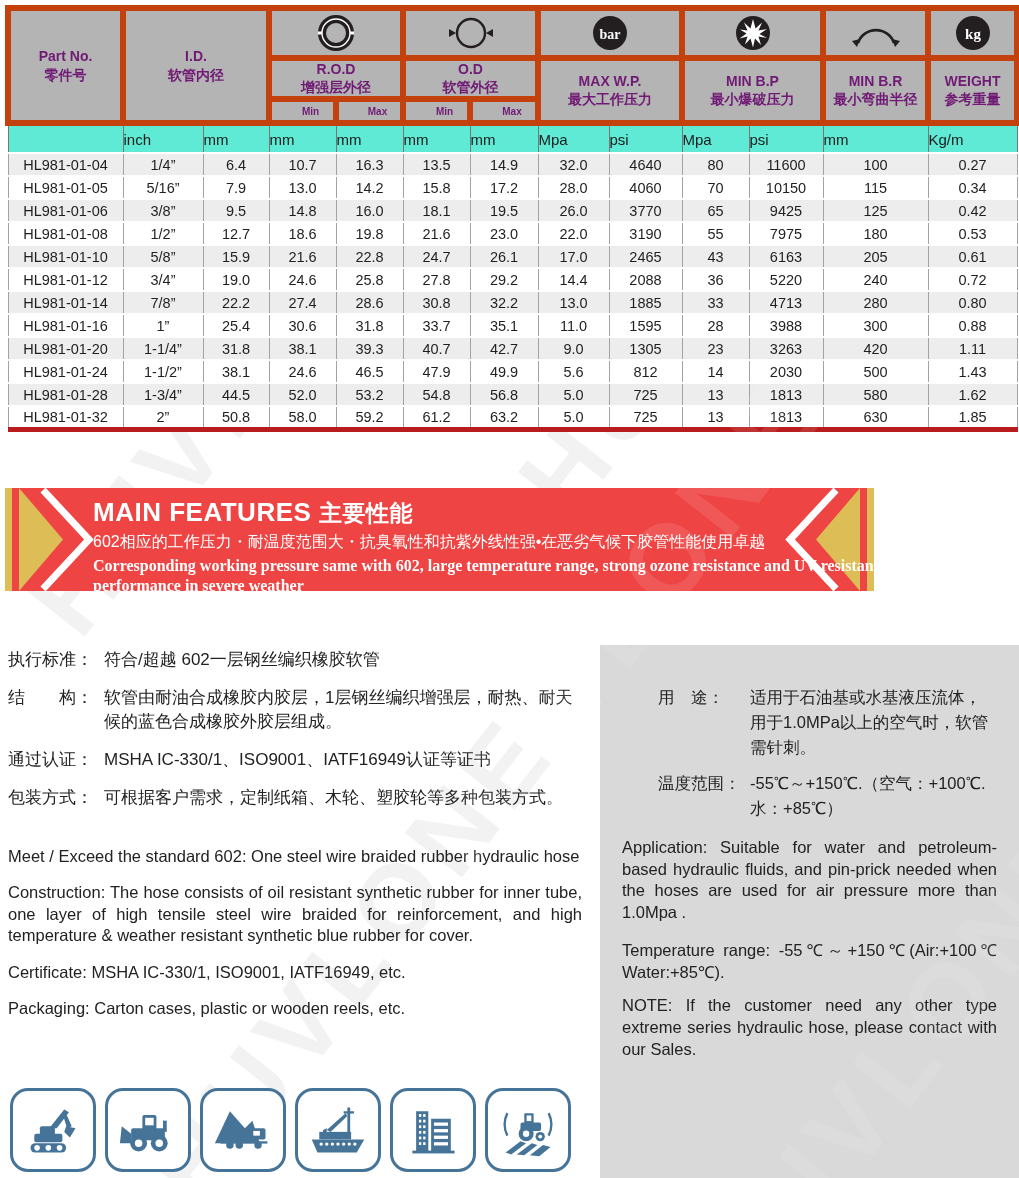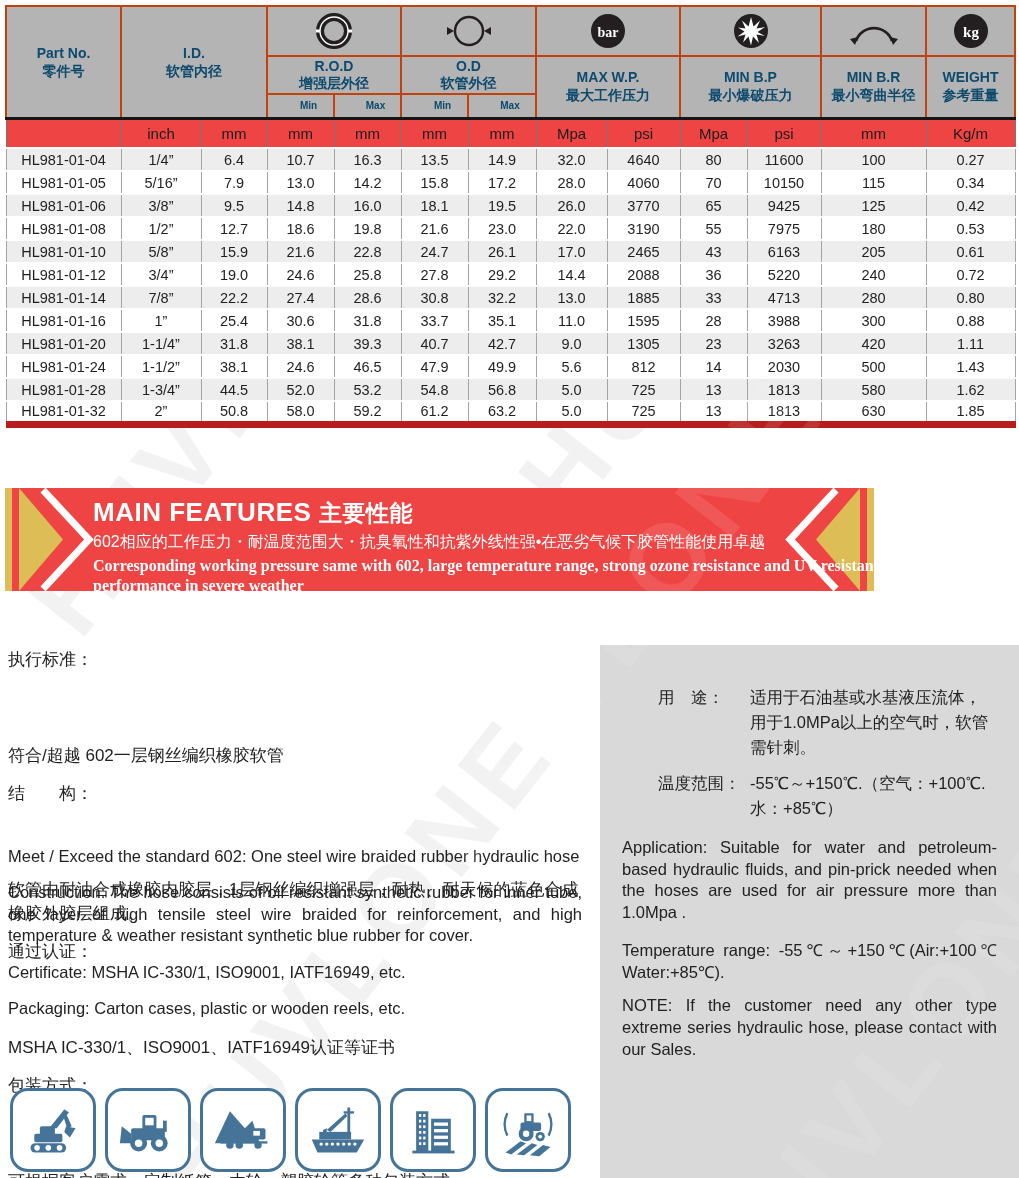--- a/index.html
+++ b/index.html
@@ -6,48 +6,48 @@
   body { font-family:"Liberation Sans", sans-serif; background:#fff; }
   .page { position:relative; width:1019px; height:1178px; background:#fff; overflow:hidden; }
 
   
   .wm { position:absolute; font-weight:bold; font-size:105px; letter-spacing:10px;
         color:rgba(130,130,130,0.10); transform:rotate(-52deg); white-space:nowrap; z-index:0; pointer-events:none; }
   .wm.over { z-index:5; color:rgba(255,255,255,0.10); }
 
   
   .spec-table { position:absolute; left:5px; top:5px; width:1009px; border-collapse:collapse; table-layout:fixed; z-index:1; }
-  .spec-table th { background:#b4b4b4; border:2px solid #c2410c; font-weight:600; color:#0c4a6e; text-align:center; vertical-align:middle; }
+  .spec-table th { background:#b4b4b4; border:6px solid #c2410c; font-weight:600; color:#701a75; text-align:center; vertical-align:middle; }
   .spec-table th.lbl { font-size:14px; line-height:1.25; height:38px; }
   .spec-table th.iconcell { height:50px; }
   .spec-table th.mm { font-size:10px; height:24px; font-weight:600;padding-left:16px; }
   .spec-table th.bigcell { font-size:14px; line-height:1.3; }
-  .spec-table tr.units td { background:#ef4444; border-left:1px solid #777; border-right:1px solid #777;
-       border-top:3px solid #161616; border-bottom:1px solid #888; height:30px; font-size:15px; text-align:center; color:#1c1c1c; }
+  .spec-table tr.units td { background:#5eead4; border-left:1px solid #777; border-right:1px solid #777;
+       border-top:3px solid #161616; border-bottom:1px solid #888; height:30px; font-size:15px; text-align:left; color:#1c1c1c; }
   .spec-table tbody td { height:23px; font-size:14.5px; text-align:center; color:#1f1f1f;
        border-left:1px solid #a3a3a3; border-right:1px solid #a3a3a3; border-top:2px solid #fff; border-bottom:2px solid #fff; }
   .spec-table tbody tr.odd td { background:#ededed; }
   .spec-table tbody tr.even td { background:#fff; }
-  .spec-table tbody tr:last-child td { border-bottom:7px solid #b91c1c;text-align:center; }
+  .spec-table tbody tr:last-child td { border-bottom:5px solid #b91c1c;text-align:center; }
   .hdr-icon { display:block; margin:0 auto; }
 
   
   .banner { position:absolute; left:5px; top:488px; width:869px; height:103px; background:#ef4444; z-index:2; }
   .banner .chev { position:absolute; top:0; height:103px; }
   .banner .chev.left { left:0; }
   .banner .chev.right { right:0; }
   .banner-text { position:absolute; left:88px; top:9px; width:880px; color:#fff; z-index:3; }
   .banner-title { font-size:26px; font-weight:bold; letter-spacing:.5px; }
   .banner-title .zh { font-size:23px; font-weight:bold; }
   .banner-sub-zh { font-size:16px; margin-top:3px; }
   .banner-sub-en { font-family:"Liberation Serif", serif; font-weight:bold; font-size:16px; line-height:1.25; margin-top:3px; width:875px; }
 
   
   .specs-zh { position:absolute; left:8px; top:648px; width:580px; z-index:1; font-size:17px; color:#222; }
-  .specs-zh .row { display:flex; margin-bottom:13px; line-height:1.45;flex-direction:column; }
+  .specs-zh .row { display:flex; margin-bottom:13px; line-height:1.45; }
   .specs-zh .lab { flex:0 0 96px; white-space:nowrap; }
   .specs-zh .txt { flex:1; }
 
   
   .specs-en { position:absolute; left:8px; top:846px; width:574px; z-index:1; font-size:16.5px; color:#222; line-height:1.3; }
   .specs-en p { margin-bottom:15px; text-align:justify; }
 
   
   .info-box { position:absolute; left:600px; top:645px; width:419px; height:533px; background:#d9d9d9; z-index:1;
               padding:40px 22px 0 22px; color:#222; }

